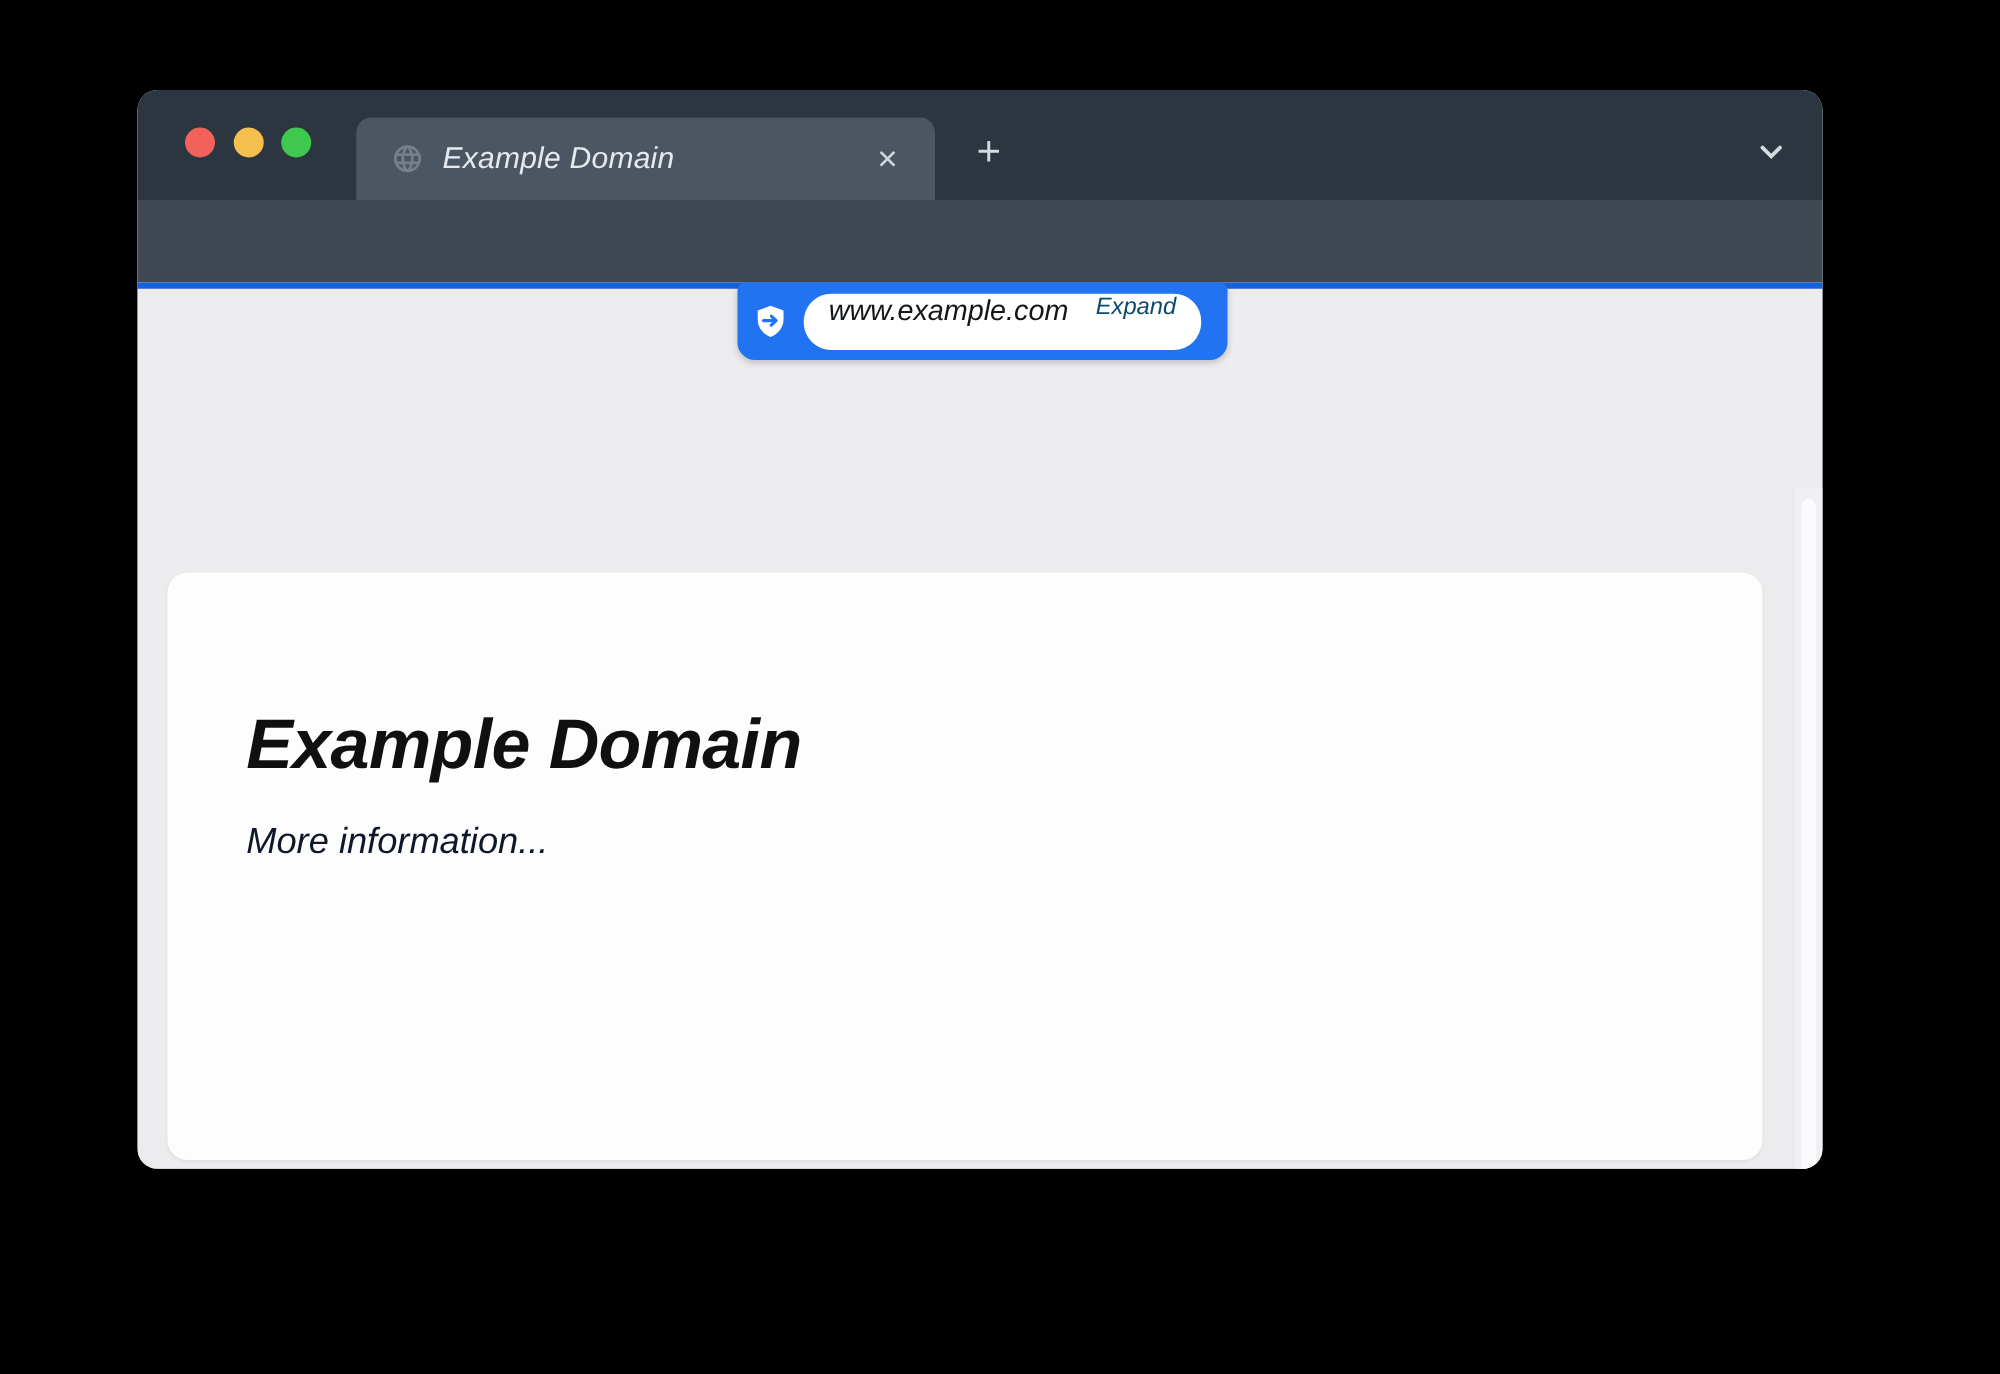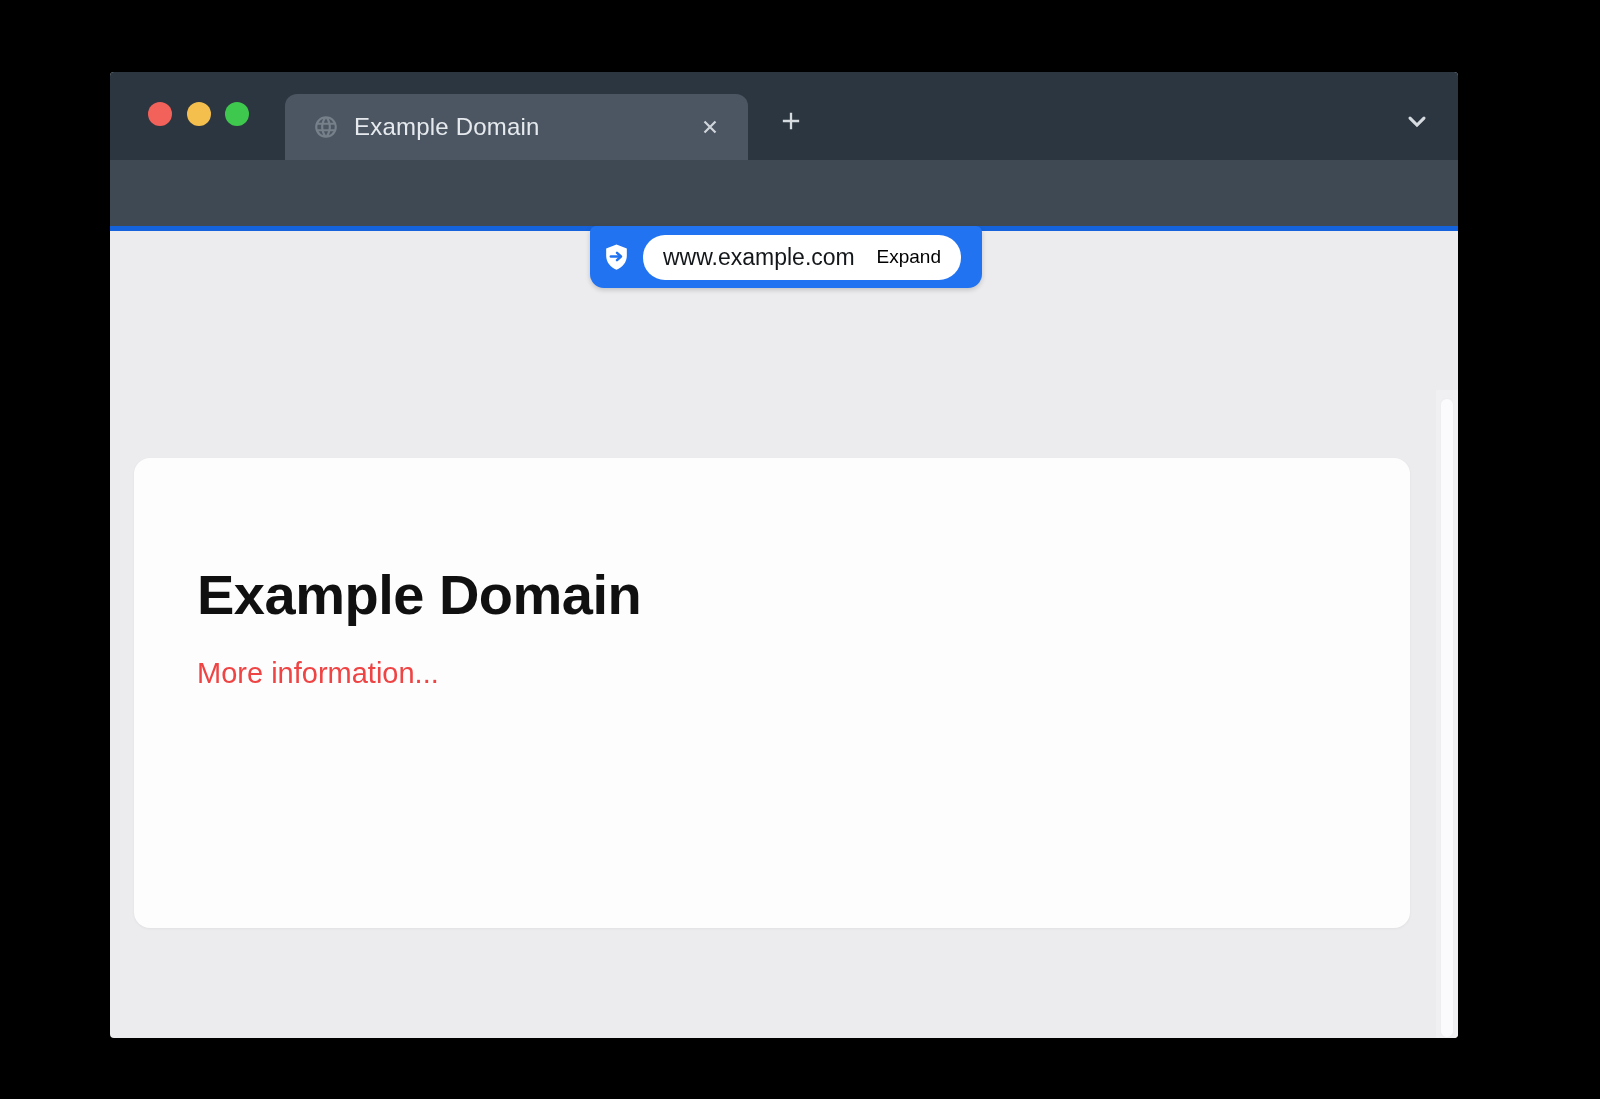--- a/index.html
+++ b/index.html
@@ -1,20 +1,20 @@
 <!DOCTYPE html>
 <html><head>
 <meta charset="utf-8">
 <style>
   * { margin:0; padding:0; box-sizing:border-box; }
   html,body { width:1600px; height:1099px; background:#000; overflow:hidden;
               font-family:"Liberation Sans","DejaVu Sans",sans-serif; }
 
-  .window { position:absolute; left:110px; top:72px; width:1348px; height:966px;
-            border-radius:4px; overflow:hidden; background:#ececee; }
+  .window { position:absolute; left:110px; top:72px; width:1348px; height:863px;
+            border-radius:16px; overflow:hidden; background:#ececee;font-style:italic; }
 
   
   .tabstrip { position:absolute; left:0; top:0; width:100%; height:88px; background:#2c3640; }
   .traffic { position:absolute; top:30px; width:24px; height:24px; border-radius:50%; }
   .t-close { left:38px;  background:#f2615a; }
   .t-min   { left:77px;  background:#f4bf4d; }
   .t-zoom  { left:115px; background:#3fc84e; }
 
   .tab { position:absolute; left:175px; top:22px; width:463px; height:66px;
          background:#4b5662; border-radius:12px 12px 0 0; display:flex; align-items:center; }
@@ -76,31 +76,31 @@
   .dots { display:flex; flex-direction:column; gap:4px; }
   .dots i { width:5px; height:5px; background:#e3e7ea; border-radius:50%; }
 
   
   .bluebar { position:absolute; left:0; top:154px; width:100%; height:5px; background:#1563dc; }
   .iso { position:absolute; left:480px; top:154px; width:392px; height:62px; background:#2173f2;
          border-radius:6px 6px 14px 14px; display:flex; align-items:center; z-index:5;
          box-shadow:0 2px 5px rgba(0,0,0,.18); }
   .iso .shield { margin-left:11px; width:31px; height:31px; flex:0 0 auto; }
   .iso .whitepill { margin-left:11px; width:318px; height:45px; background:#fff; border-radius:22px;
-                    display:flex; align-items:center; padding:0 20px; }
+                    display:flex; padding:0 20px; }
   .iso .domain { font-size:23px; color:#14171a; }
-  .iso .expand { margin-left:auto; font-size:19px; color:#000000; }
+  .iso .expand { margin-left:auto; font-size:19px; color:#0c4a6e; }
 
   
   .viewport { position:absolute; left:0; top:159px; width:100%; height:704px; background:#ececee; }
   .card { position:absolute; left:24px; top:227px; width:1276px; height:470px; background:#fdfdfe;
           border-radius:16px; box-shadow:0 1px 3px rgba(0,0,0,.05); padding:104px 63px 0 63px; }
   .card h1 { font-size:56px; font-weight:bold; color:#101010; letter-spacing:-.5px; }
   .card p { margin-top:42px; font-size:28.5px; line-height:1.35; color:#222; max-width:1180px; }
-  .card a { display:inline-block; margin-top:30px; font-size:29px; color:#ef4444; text-decoration:none; }
+  .card a { display:inline-block; margin-top:30px; font-size:29px; color:#0f172a; text-decoration:none; }
 
   
   .sb-track { position:absolute; right:0; top:159px; width:22px; height:704px; background:#f0f0f2;
               border-radius:0 0 12px 0; }
   .sb-thumb { position:absolute; left:4px; top:8px; width:14px; height:640px; background:#fbfbfd;
               border:1px solid rgba(0,0,0,.05); border-radius:7px; }
 
   svg { display:block; }
 </style>
 </head>

